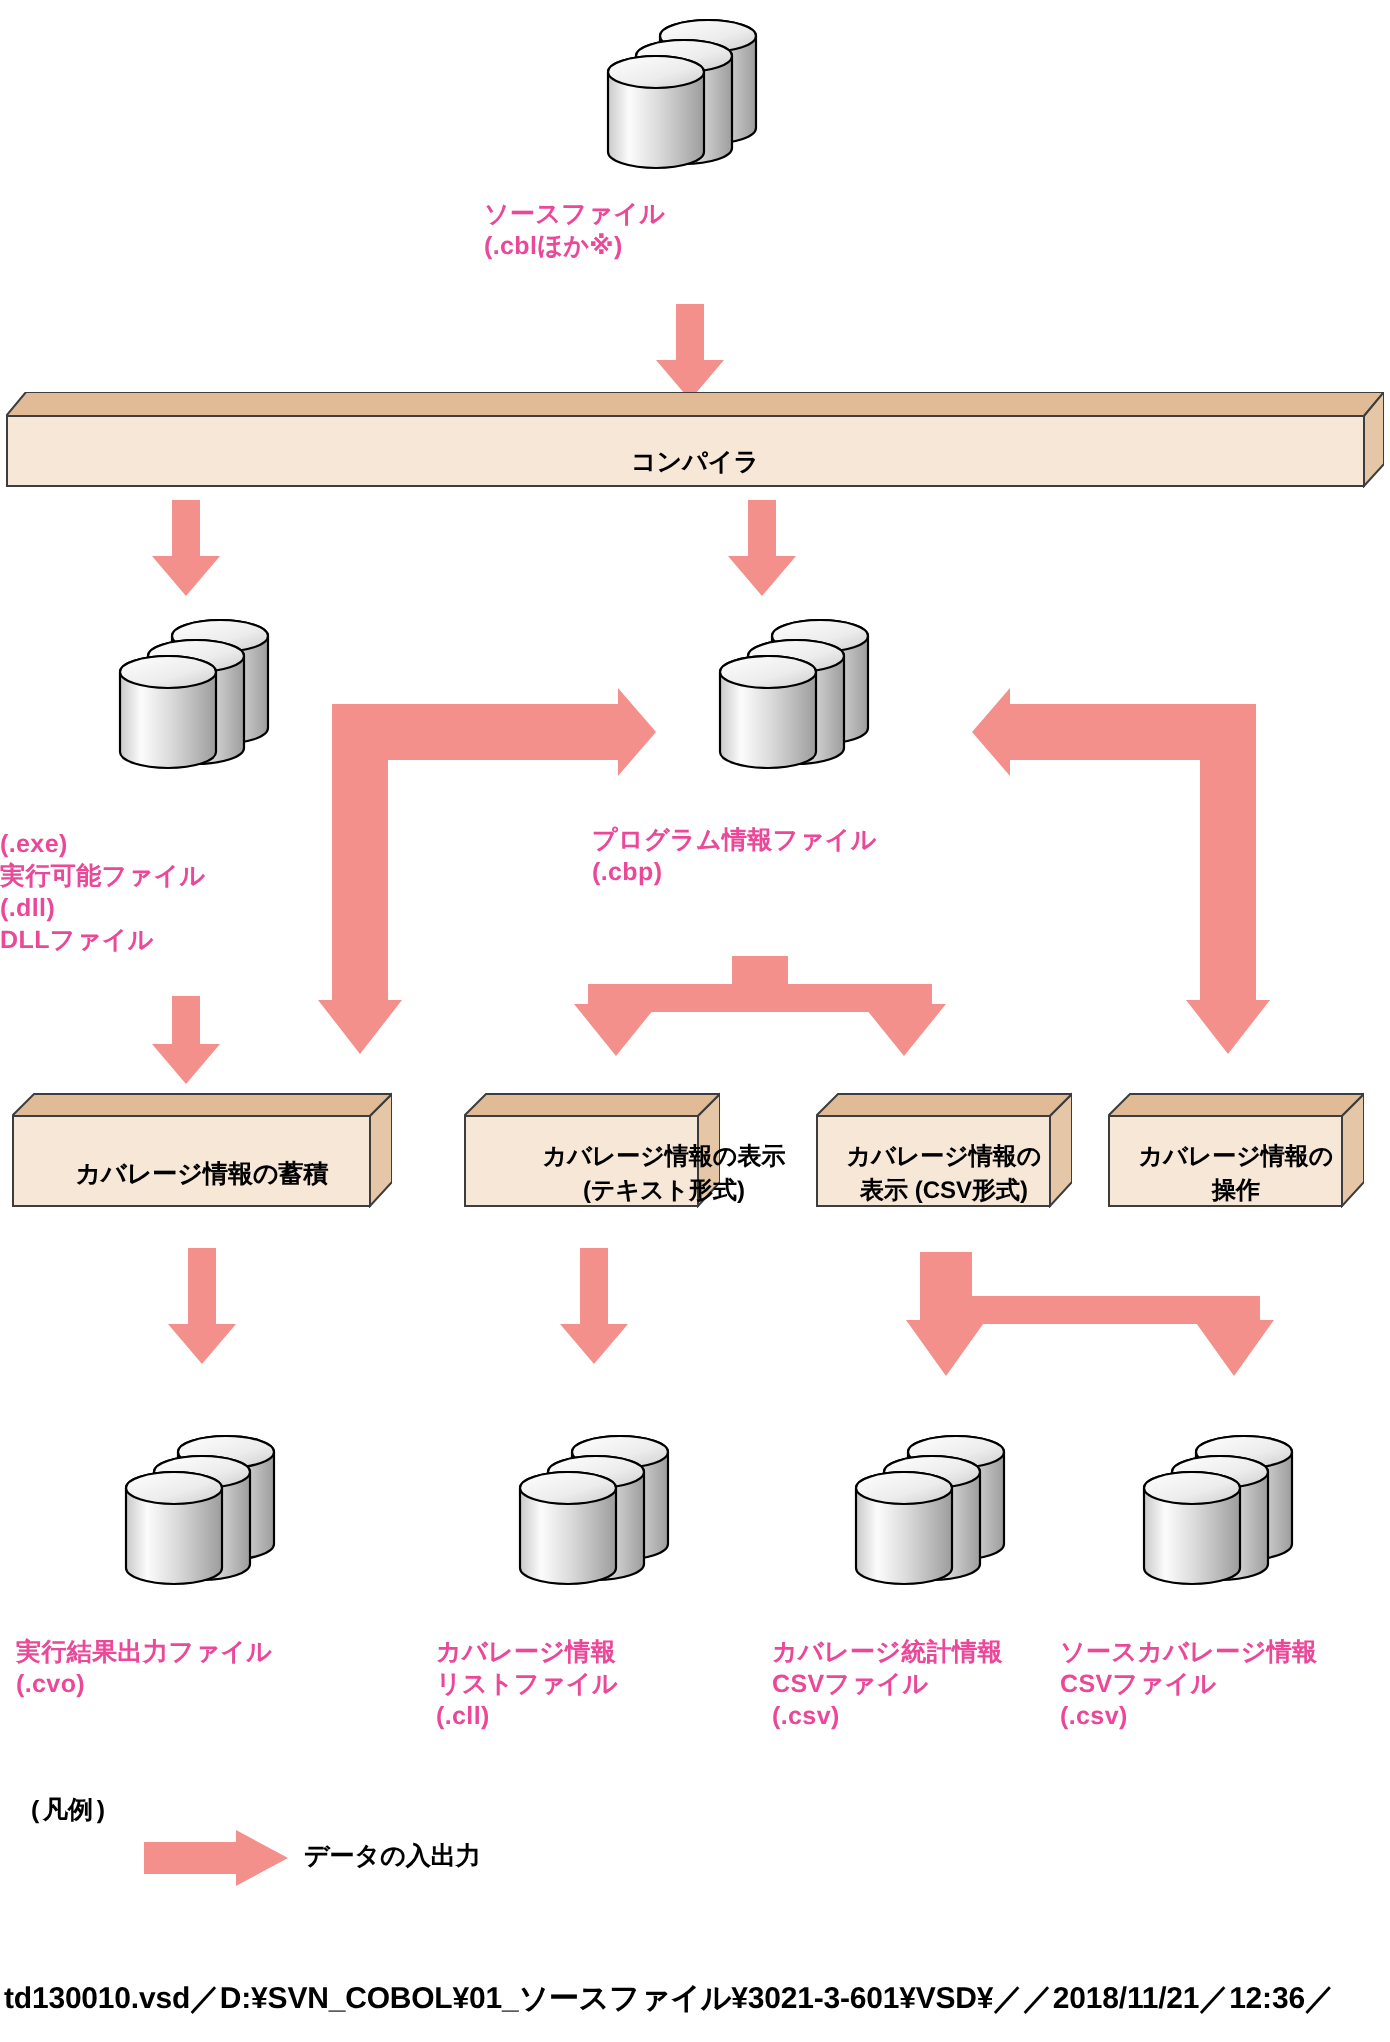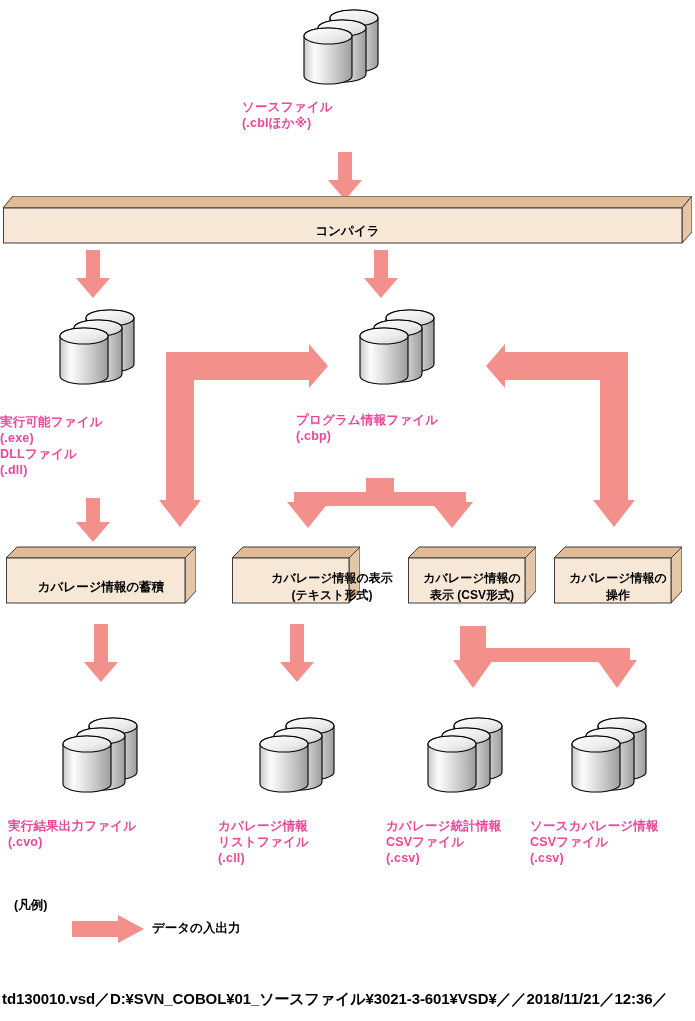--- a/index.html
+++ b/index.html
@@ -10,21 +10,21 @@
   }
   .stage{position:absolute;left:0;top:0;width:695px;height:1021px;}
 
   
   .lbl{
     position:absolute;text-align:left;font-weight:bold;
     font-size:12.5px;line-height:16px;letter-spacing:.2px;
     white-space:pre;color:#ec4899;
   }
   .legend-title{
-    position:absolute;font-size:12.5px;font-weight:bold;white-space:pre;
+    position:absolute;font-size:12.5px;font-weight:bold;white-space:pre;font-family:Liberation Mono, monospace;
   }
   .legend-text{
     position:absolute;font-size:12.5px;font-weight:bold;white-space:pre;
   }
   .footer{
     position:absolute;font-size:15px;font-weight:bold;white-space:pre;
     letter-spacing:-0.1px;
   }
 
   
@@ -117,21 +117,21 @@
       <g stroke="#000" stroke-width="1.1" fill="none">
         <path d="M34 14 a24 8 0 0 1 48 0 l0 46 a24 8 0 0 1 -48 0 z" fill="url(#cylGradBack)"></path>
         <ellipse cx="58" cy="14" rx="24" ry="8" fill="url(#capGrad)"></ellipse>
         <path d="M22 24 a24 8 0 0 1 48 0 l0 46 a24 8 0 0 1 -48 0 z" fill="url(#cylGradBack)"></path>
         <ellipse cx="46" cy="24" rx="24" ry="8" fill="url(#capGrad)"></ellipse>
         <path d="M8 32 a24 8 0 0 1 48 0 l0 40 a24 8 0 0 1 -48 0 z" fill="url(#cylGradFront)"></path>
         <ellipse cx="32" cy="32" rx="24" ry="8" fill="url(#capGrad)"></ellipse>
       </g>
     </svg>
   </div>
-  <div class="lbl" style="left:0px;top:414px;width:190px;"><div><div>実行可能ファイル</div><div>(.exe)</div><div>DLLファイル</div><div>(.dll)</div></div></div>
+  <div class="lbl" style="left:0px;top:414px;width:190px;"><div><div>(.exe)</div><div>実行可能ファイル</div><div>(.dll)</div><div>DLLファイル</div></div></div>
 
   <div class="cyl" style="left:352px;top:304px;width:92px;height:86px;">
     <svg width="92" height="86" viewBox="0 0 92 86">
       <g stroke="#000" stroke-width="1.1" fill="none">
         <path d="M34 14 a24 8 0 0 1 48 0 l0 46 a24 8 0 0 1 -48 0 z" fill="url(#cylGradBack)"></path>
         <ellipse cx="58" cy="14" rx="24" ry="8" fill="url(#capGrad)"></ellipse>
         <path d="M22 24 a24 8 0 0 1 48 0 l0 46 a24 8 0 0 1 -48 0 z" fill="url(#cylGradBack)"></path>
         <ellipse cx="46" cy="24" rx="24" ry="8" fill="url(#capGrad)"></ellipse>
         <path d="M8 32 a24 8 0 0 1 48 0 l0 40 a24 8 0 0 1 -48 0 z" fill="url(#cylGradFront)"></path>
         <ellipse cx="32" cy="32" rx="24" ry="8" fill="url(#capGrad)"></ellipse>

